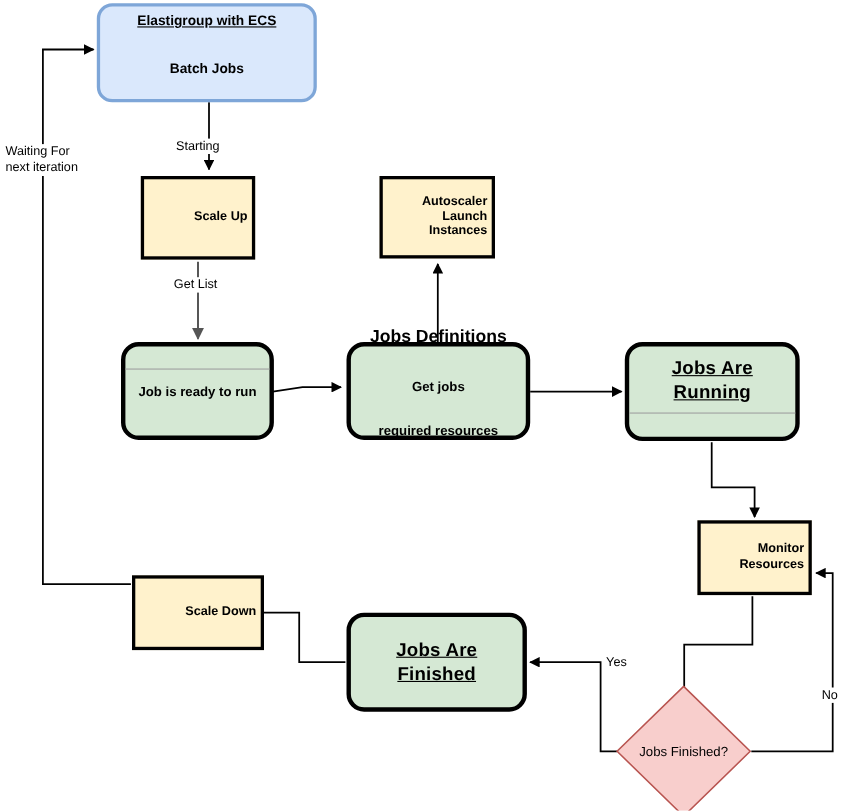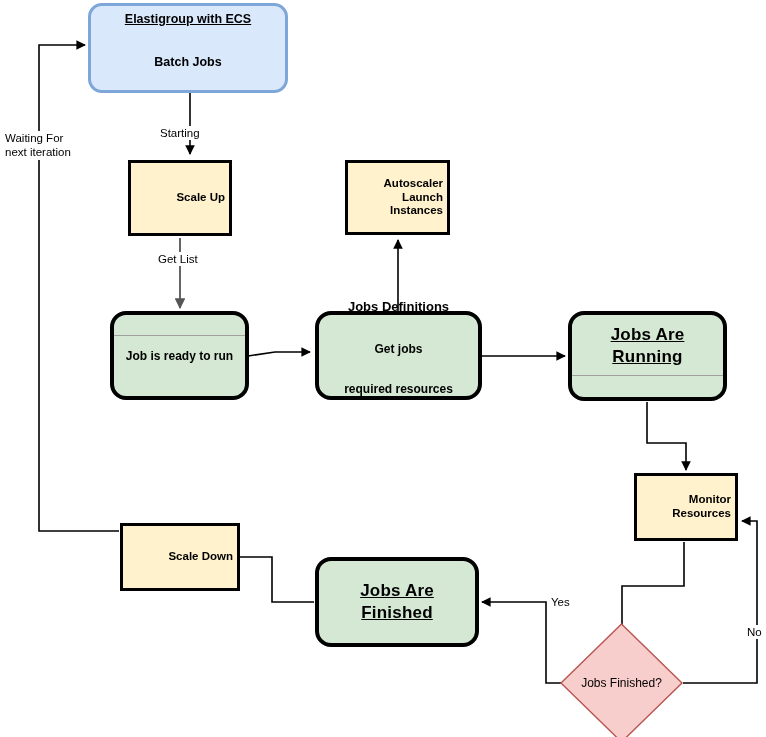--- a/index.html
+++ b/index.html
@@ -66,21 +66,21 @@
     border: 3px solid #000000;
     justify-content: center;
   }
   .yellow-box .body { font-size: 11.5px; padding: 0 4px; text-align: right; }
 
   .green-box {
     background: #d5e8d4;
     border: 4px solid #000000;
     border-radius: 16px;
   }
-  .green-box .title { font-size: 13px; padding: 7px 6px 6px; }
+  .green-box .title { font-size: 16px; padding: 7px 6px 6px; }
   .green-box .body  { font-size: 12px; padding: 13px 6px 13px; }
 
   .green-big .title { font-size: 17px; padding: 10px 6px 6px; letter-spacing: .2px;}
 
   .diamond-wrap {
     position: absolute;
   }
   .diamond-label {
     position: absolute;
     left: 0; top: 0;

